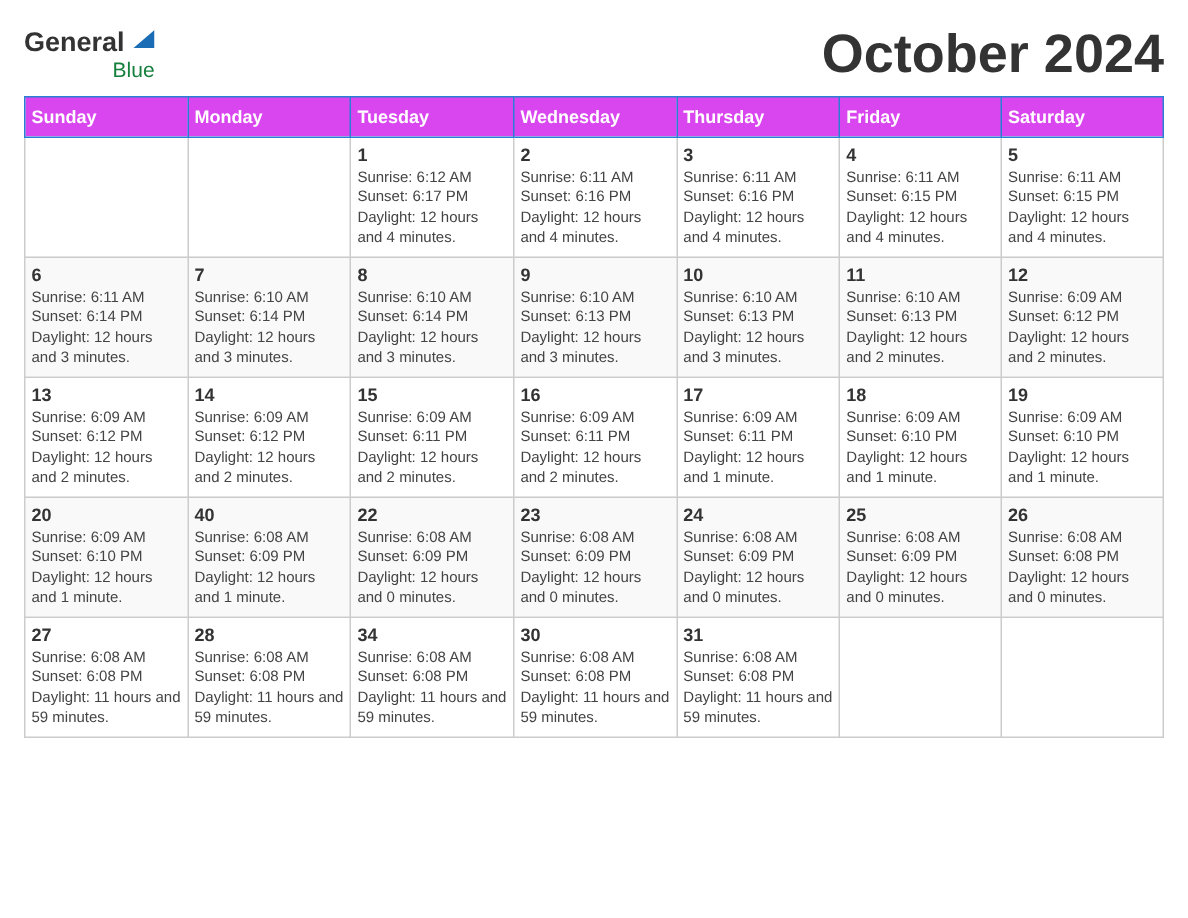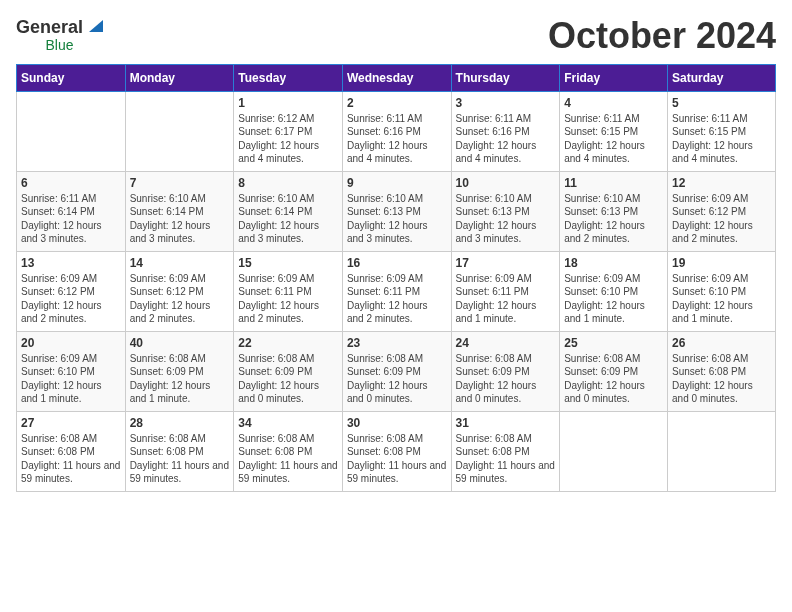--- a/index.html
+++ b/index.html
@@ -12,21 +12,21 @@
     }
     .header {
       display: flex;
       justify-content: space-between;
       align-items: flex-start;
       margin-bottom: 8px;
     }
     .logo {
       display: flex;
       flex-direction: column;
-      align-items: center;
+      align-items: flex-end;
     }
     .logo-general {
       font-size: 18px;
       font-weight: bold;
       color: #333;
       line-height: 1;
     }
     .logo-blue {
       font-size: 14px;
       font-weight: normal;
@@ -45,21 +45,21 @@
     .subtitle {
       font-size: 14px;
       color: #333;
     }
     .calendar {
       width: 100%;
       border-collapse: collapse;
       font-size: 10.5px;
     }
     .calendar thead tr th {
-      background-color: #4c1d95;
+      background-color: #d946ef;
       color: #fff;
       padding: 6px 4px;
       text-align: left;
       font-size: 12px;
       font-weight: bold;
       border: 1px solid #2a7fd4;
     }
     .calendar tbody tr td {
       border: 1px solid #ccc;
       vertical-align: top;

